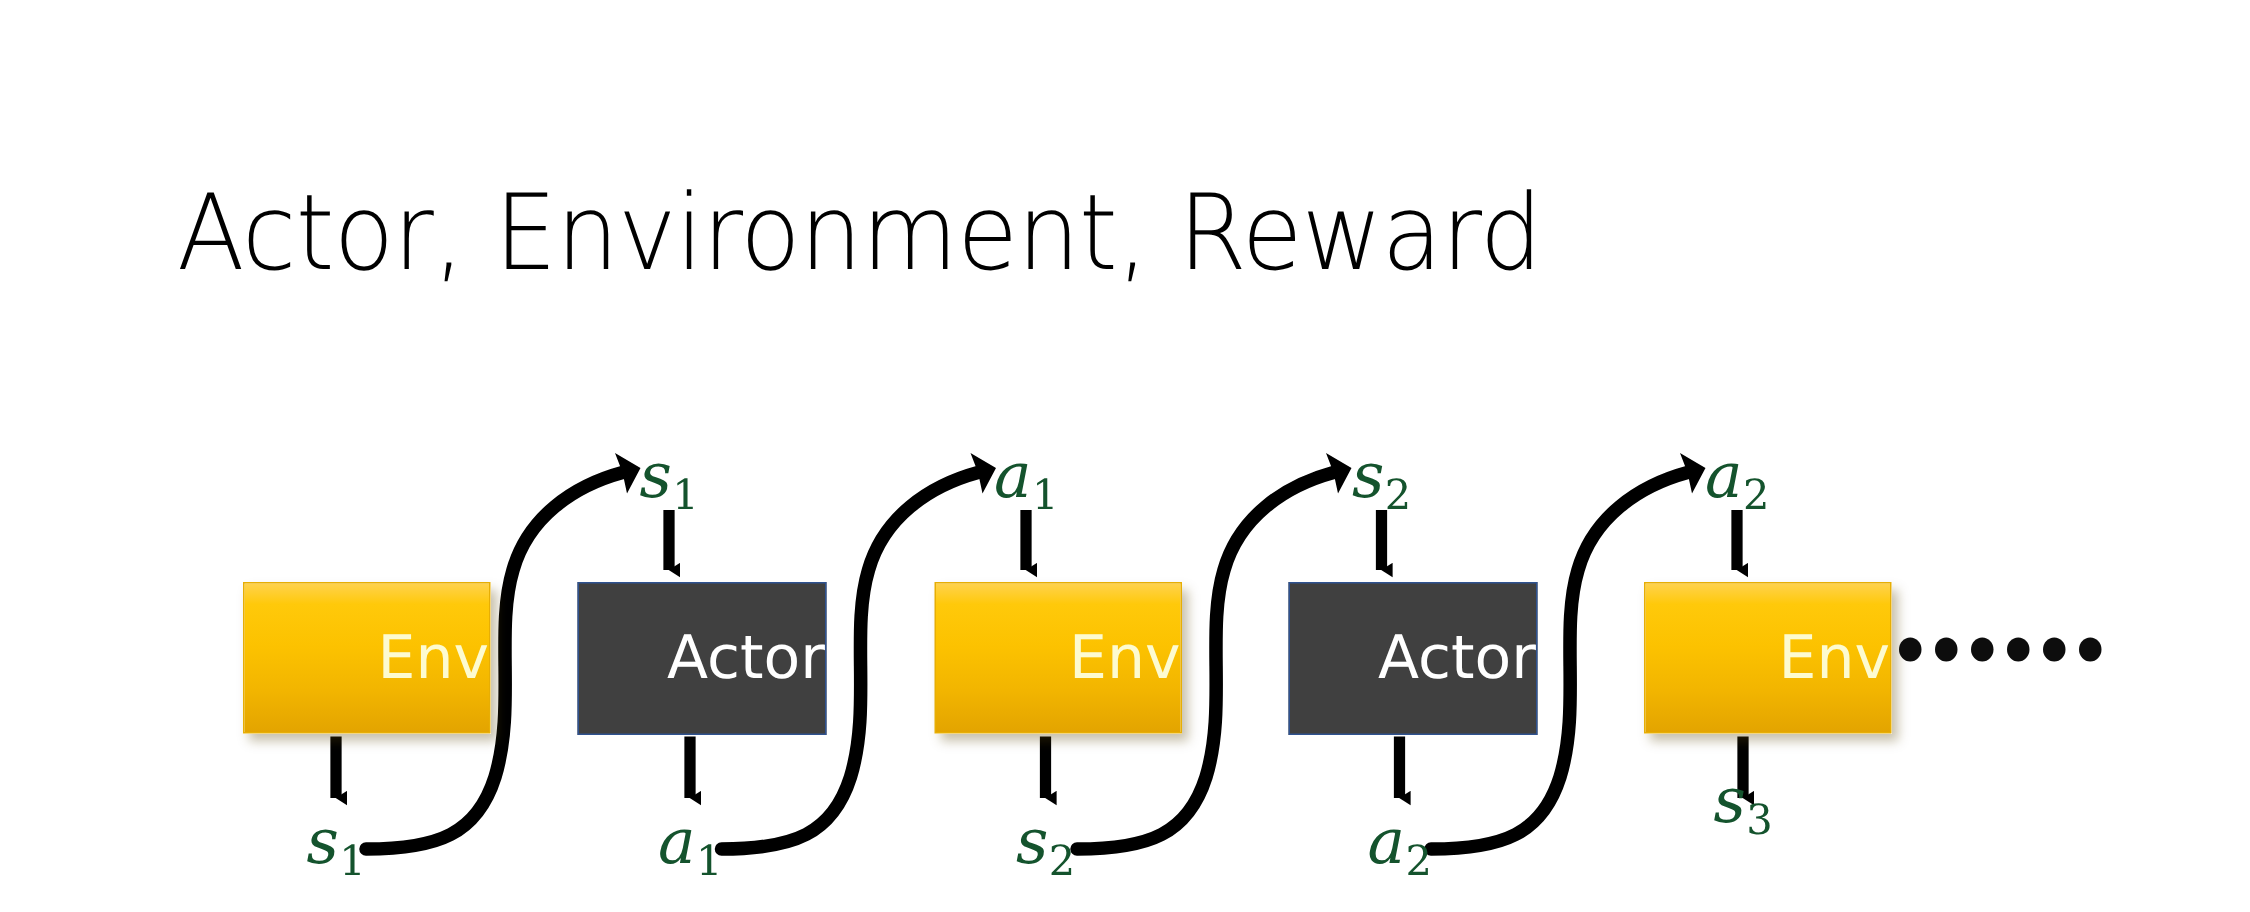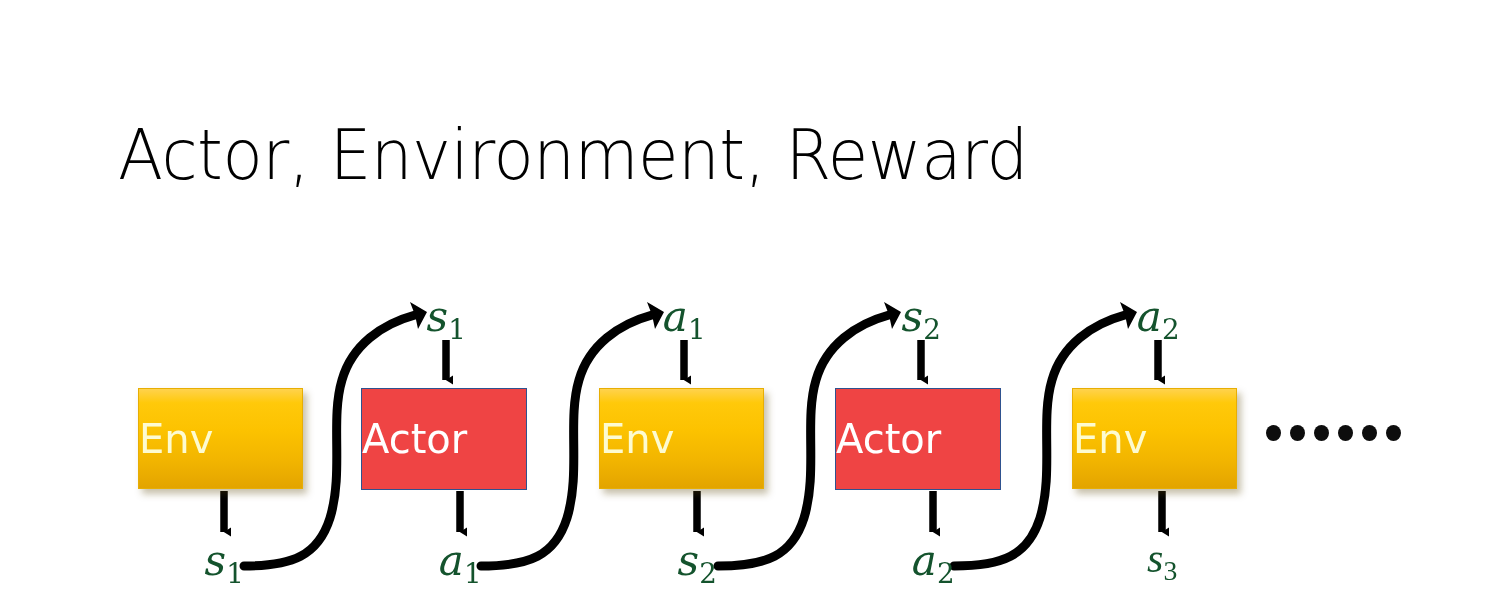--- a/index.html
+++ b/index.html
@@ -47,40 +47,41 @@
     height: 608px;
     overflow: visible;
   }
 
   
   .node-box {
     position: absolute;
     box-sizing: border-box;
     display: flex;
     align-items: center;
-    justify-content: flex-start;
+    justify-content: flex-end;
     font-family: "DejaVu Sans", sans-serif;
     font-weight: 400;
     font-size: 40px;
     line-height: 1;
     white-space: nowrap;
+    margin-left: 24px;
   }
   .node-env {
     background: linear-gradient(to bottom,
         #ffd24d 0%,
         #ffc90a 14%,
         #fcc200 42%,
         #f2b500 72%,
         #e3a400 100%);
     color: #fdfbd0;
     border: 1px solid #e7ae04;
     box-shadow: 4px 5px 7px rgba(90, 70, 10, 0.34);
   }
   .node-actor {
-    background: #ef4444;
+    background: #404040;
     color: #ffffff;
     border: 1px solid #2f528f;
     box-shadow: none;
   }
 
   
   .math-label {
     position: absolute;
     font-family: "DejaVu Serif", serif;
     font-style: italic;
@@ -216,21 +217,21 @@
   </div>
   <div class="math-label" style="left:460px;  top:561px;">
     <span>a</span><span class="sub">1</span>
   </div>
   <div class="math-label" style="left:697px;  top:561px;">
     <span>s</span><span class="sub">2</span>
   </div>
   <div class="math-label" style="left:933px;  top:561px;">
     <span>a</span><span class="sub">2</span>
   </div>
-  <div class="math-label" style="left:1162px; top:558px;font-family:Liberation Serif, serif;">
+  <div class="math-label" style="left:1162px; top:534px;">
     <span>s</span><span class="sub">3</span>
   </div>
 
   <div id="ellipsis-group">
     <div class="dot-group">
       <div class="dot"></div>
       <div class="dot"></div>
       <div class="dot"></div>
     </div>
     <div class="dot-group">

